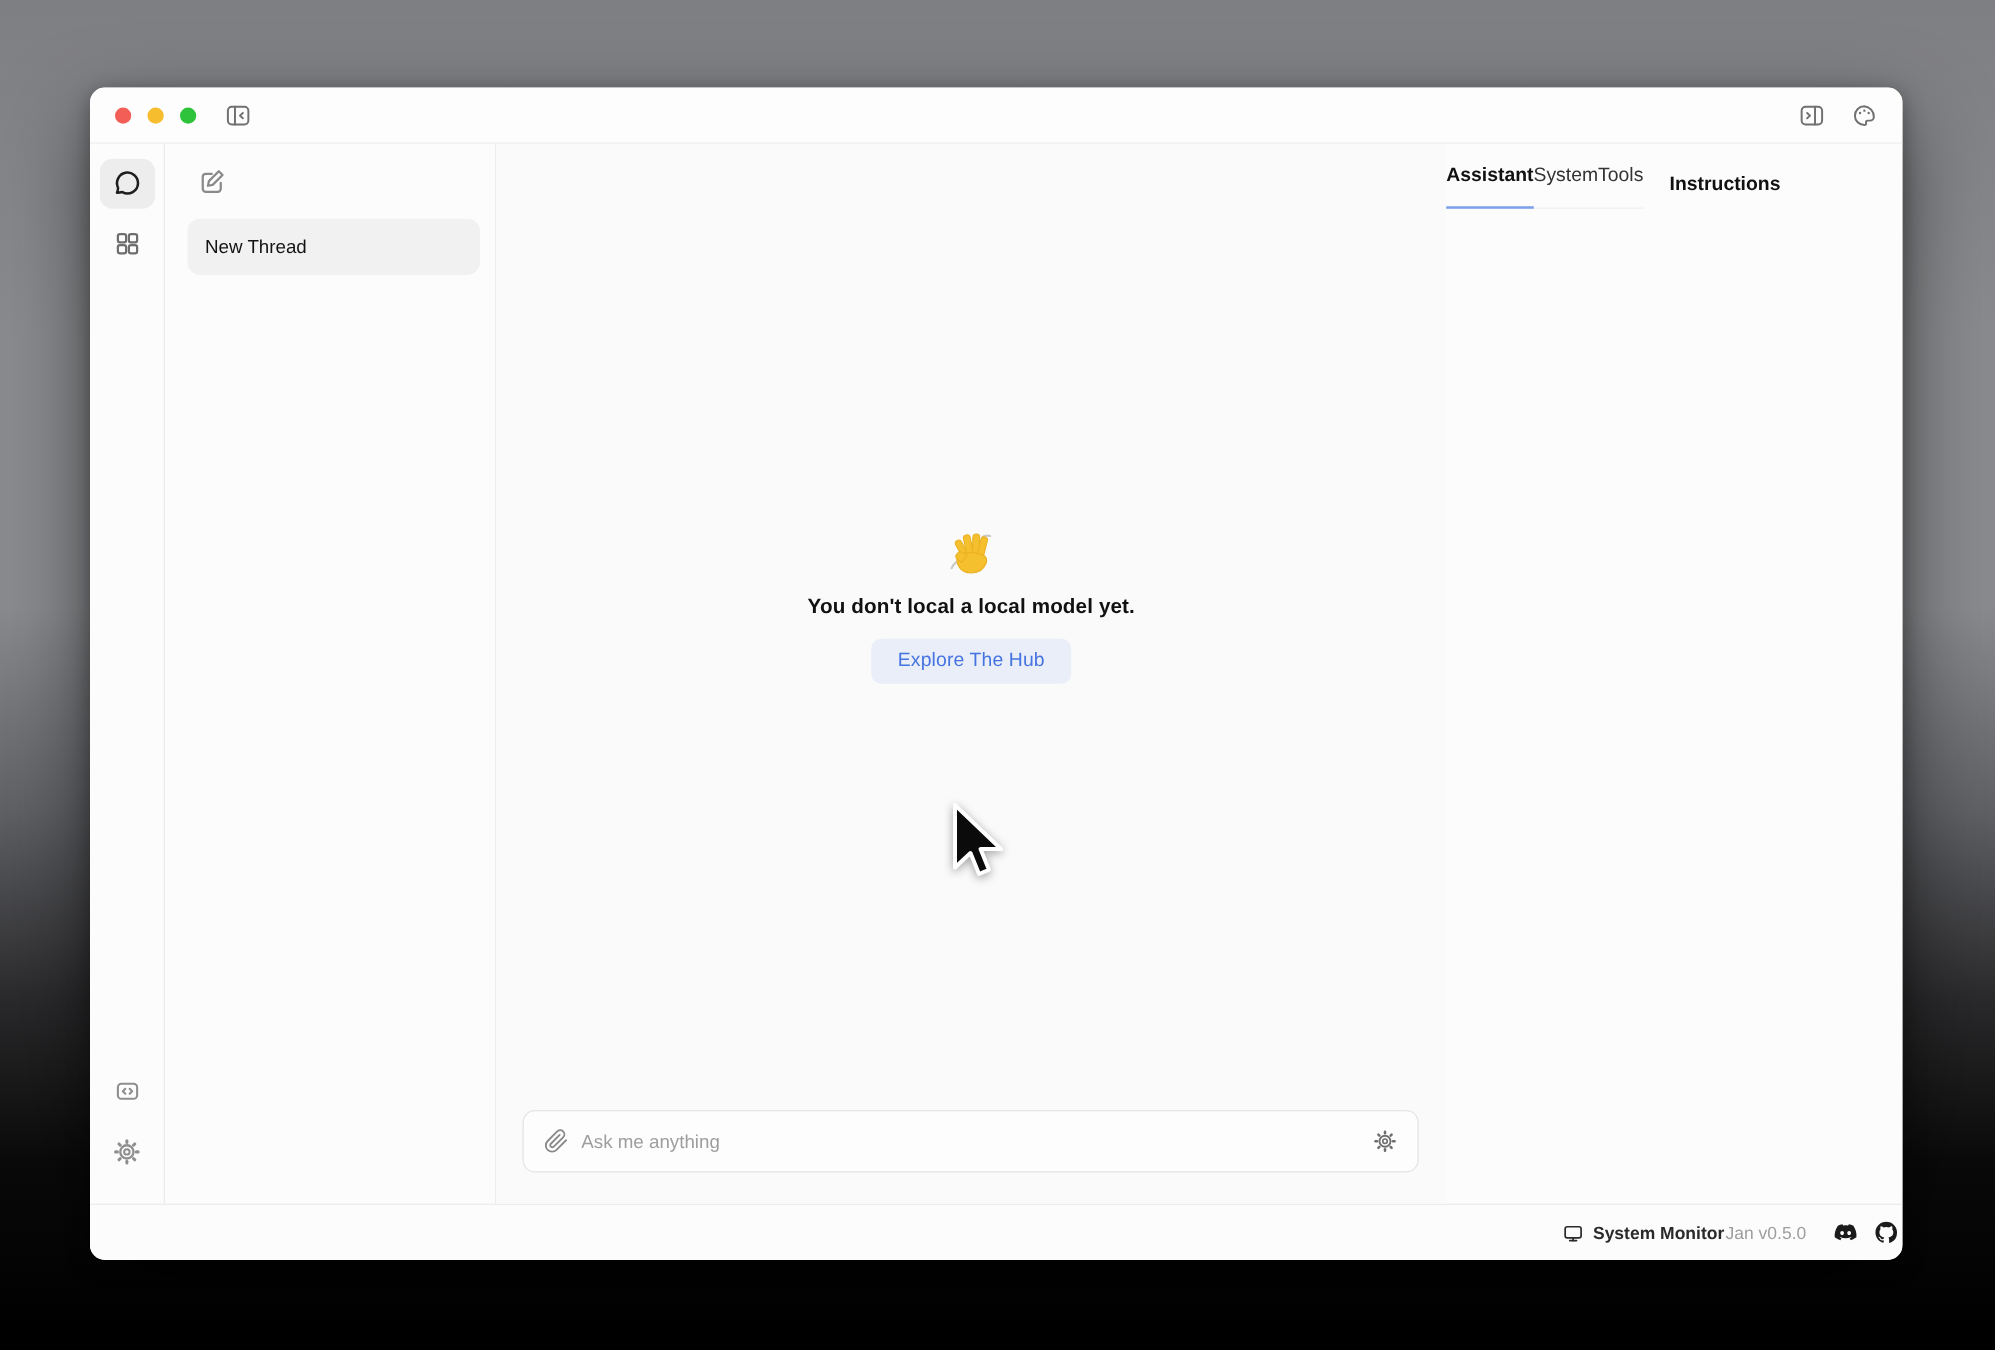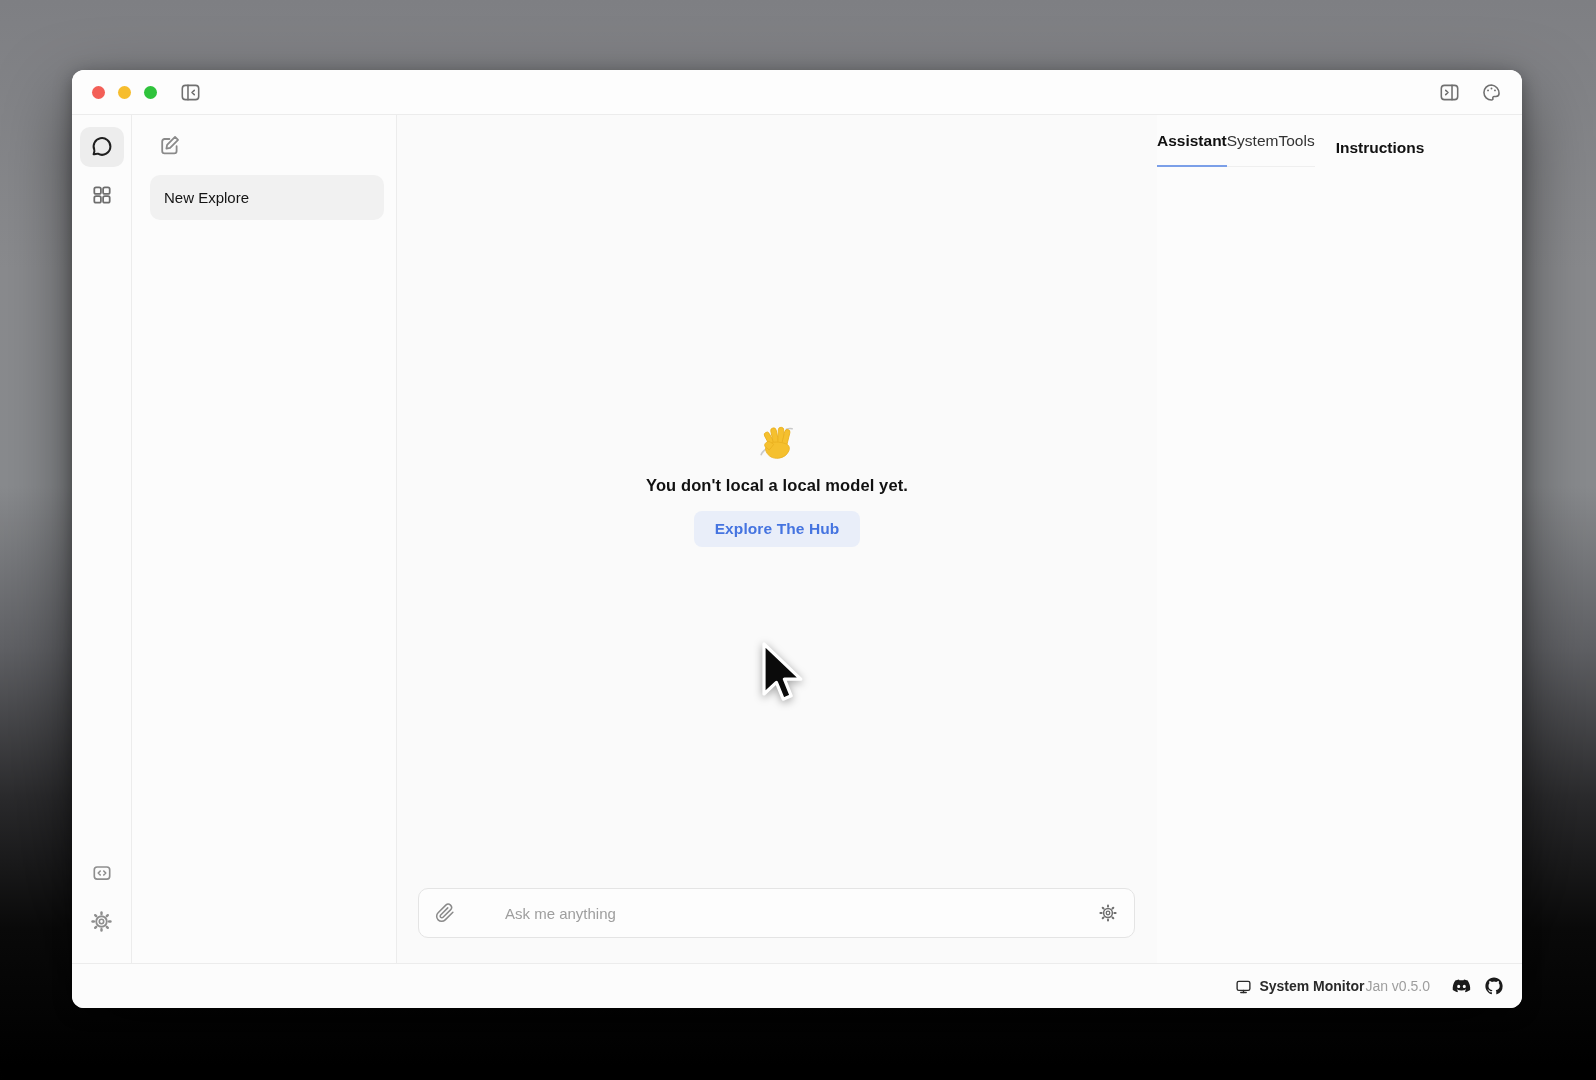--- a/index.html
+++ b/index.html
@@ -37,43 +37,43 @@
   .threads{ width:265px; flex:0 0 265px; background:#fcfcfc; border-right:1px solid #ececec; padding:16px 12px 0 18px; }
   .edit-btn{ width:28px; height:28px; display:flex; align-items:center; justify-content:center; margin-left:6px; }
   .thread-item{ margin-top:16px; height:45px; background:#f1f1f1; border-radius:10px;
     display:flex; align-items:center; padding:0 14px; font-size:15px; font-weight:500; color:#141414; }
   
   .main{ flex:1; background:#fafafa; position:relative; display:flex; align-items:center; justify-content:center; }
   .empty{ display:flex; flex-direction:column; align-items:center; transform:translateY(-55px); }
   .wave{ width:42px; height:42px; }
   .empty-msg{ margin-top:12px; font-size:16.5px; font-weight:600; color:#111; letter-spacing:.1px; }
   .cta{ margin-top:16px; background:#e9eef9; color:#4574e0; border:none; border-radius:8px;
-    padding:9px 21px; font-size:15.5px; font-weight:700; font-family:inherit; cursor:pointer; letter-spacing:.1px; }
+    padding:9px 21px; font-size:15.5px; font-weight:400; font-family:inherit; cursor:pointer; letter-spacing:.1px; }
   .chatbox{ position:absolute; left:21px; right:22px; bottom:25px; height:50px; background:#fdfdfd;
-    border:1px solid #e4e4e4; border-radius:10px; display:flex; align-items:center; padding:0 16px;gap:40px; }
+    border:1px solid #e4e4e4; border-radius:10px; display:flex; align-items:center; padding:0 16px; }
   .chat-input{ flex:1; border:none; outline:none; background:transparent; font-size:15px; color:#333;
     font-family:inherit; margin-left:10px; }
   .chat-input::placeholder{ color:#9e9e9e; }
   
   .rightpanel{ width:365px; flex:0 0 365px; background:#fcfcfc; display:flex; flex-direction:row; }
   .tabs{ height:52px; flex:0 0 52px; display:flex; border-bottom:1px solid #efefef; }
   .tab{ flex:1; display:flex; align-items:center; justify-content:center; font-size:15.5px; color:#333;
     position:relative; cursor:pointer; }
   .tab.active{ font-weight:700; color:#111; }
   .tab.active::after{ content:""; position:absolute; left:0; right:0; bottom:-1px; height:2px; background:#7b9fe8; }
   .rp-body{ padding:24px 20px 0 21px; }
   .rp-heading{ font-size:15.5px; font-weight:700; color:#111; }
   .rp-textarea-wrap{ position:relative; margin-top:17px; }
   .rp-textarea{ width:100%; height:86px; resize:none; border:1px solid #e3e3e3; border-radius:10px;
     background:#fdfdfd; padding:13px 14px; font-size:15px; font-family:inherit; color:#333; outline:none; }
   .rp-textarea::placeholder{ color:#b3b3b3; }
   .resize-handle{ position:absolute; right:5px; bottom:7px; pointer-events:none; }
   
   .statusbar{ height:45px; flex:0 0 45px; background:#fcfcfc; border-top:1px solid #ececec;
-    display:flex; align-items:center; justify-content:flex-end; padding-right:19px; }
+    display:flex; align-items:center; justify-content:flex-end; padding-right:4px; }
   .sys-mon{ display:flex; align-items:center; gap:7px; font-size:14px; font-weight:600; color:#2a2a2a; }
   .version{ margin-left:1px; font-size:14px; color:#9e9e9e; }
   .sb-icons{ display:flex; align-items:center; gap:14px; margin-left:22px; }
   
   .cursor{ position:absolute; left:760px; top:642px; z-index:50; filter:drop-shadow(0 2px 4px rgba(0,0,0,.35)); }
   svg{ display:block; }
 </style>
 </head>
 <body>
 
@@ -165,21 +165,21 @@
     <div class="threads">
       <div class="edit-btn">
         <span>
           <svg width="24" height="24" viewBox="0 0 20 20" fill="none" stroke="#8a8a8a" stroke-width="1.5" stroke-linecap="round" stroke-linejoin="round">
             <path d="M15.5 11v4a2 2 0 0 1-2 2h-8a2 2 0 0 1-2-2V7a2 2 0 0 1 2-2h4"></path>
             <path d="M14.2 3.3l2.5 2.5-6.6 6.6-3.1.6.6-3.1Z"></path>
           </svg>
         </span>
       </div>
       <div class="thread-item">
-        <span>New Explore</span>
+        <span>New Thread</span>
       </div>
     </div>
 
     <div class="main">
       <div class="empty">
         <span class="wave">
           <svg width="42" height="42" viewBox="0 0 40 40">
             <g stroke="#c9c9c9" stroke-width="1.6" stroke-linecap="round" fill="none">
               <path d="M9 26c-2 1.5-3.4 3.2-4 5"></path>
               <path d="M29 7c1.8-.8 3.6-1 5.4-.6"></path>

